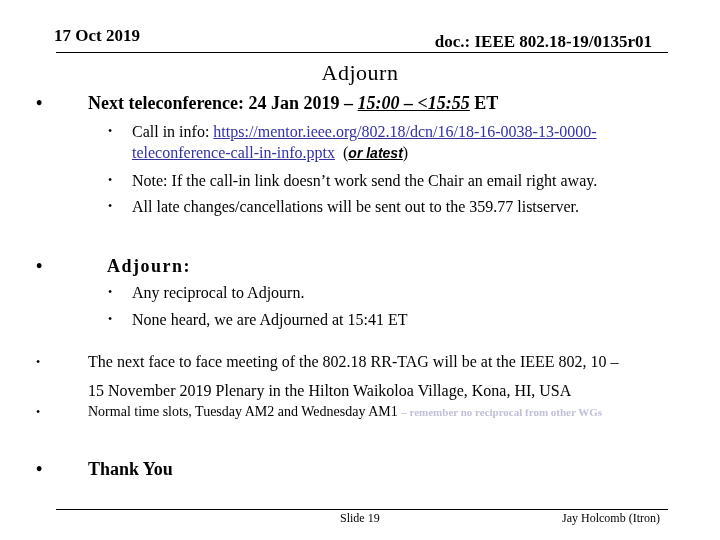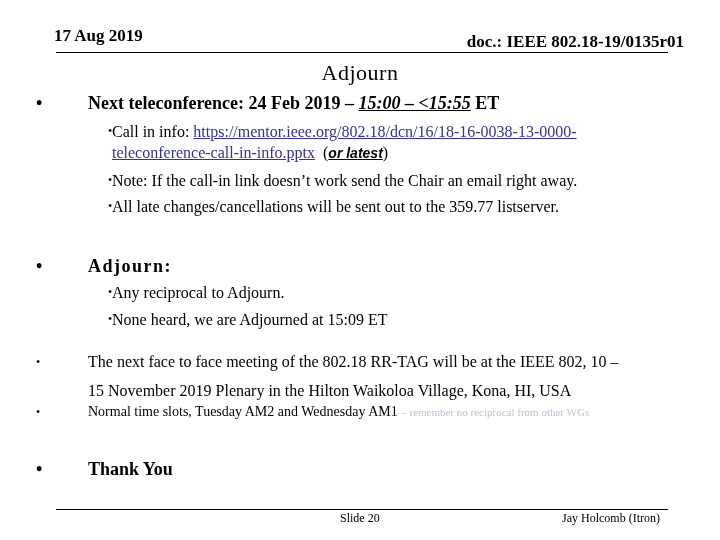--- a/index.html
+++ b/index.html
@@ -1,56 +1,56 @@
 <!DOCTYPE html>
 <html><head>
   <meta charset="utf-8">
   <style>
     html, body { margin: 0; padding: 0; background: #ffffff; }
     body { width: 720px; height: 540px; position: relative; overflow: hidden;
            font-family: "Liberation Serif", "DejaVu Serif", serif; color: #000; }
     .abs { position: absolute; }
     .hdr { font-weight: bold; font-size: 17px; line-height: 20px; }
     #hdr-date { left: 54px; top: 26px; }
-    #hdr-doc { right: 36px; top: 32px; }
+    #hdr-doc { right: 68px; top: 32px; }
     .hline { position: absolute; left: 56px; width: 612px; height: 0; border-top: 1.5px solid #000; }
     #hline-top { top: 52px; }
     #hline-bot { top: 509px; border-top-width: 1px; }
     #title { left: 0; width: 720px; top: 60px; text-align: center; font-size: 22px; line-height: 26px; letter-spacing: 0.5px; }
     .b1 { position: absolute; left: 36px; font-size: 18px; font-weight: bold; line-height: 22px; }
     .b1 .dot { position: absolute; left: 0; top: 0; font-weight: bold; }
     .b1 .txt { position: absolute; left: 52px; white-space: nowrap; }
     .b2 { position: absolute; left: 108px; font-size: 16px; line-height: 21px; }
     .b2 .dot { position: absolute; left: 0; top: 0; font-size: 12px; }
-    .b2 .txt { position: absolute; left: 4px; white-space: nowrap; text-align: right; }
+    .b2 .txt { position: absolute; left: 24px; white-space: nowrap; text-align: right; }
     .b3 { position: absolute; left: 36px; font-size: 16px; line-height: 22px; }
     .b3 .dot { position: absolute; left: 0; top: 0; font-size: 12px; }
     .b3 .txt { position: absolute; left: 52px; white-space: nowrap; }
     a.link { color: #333399; text-decoration: underline; }
     .emph { font-style: italic; font-weight: bold; text-decoration: underline; }
     .or-latest { font-style: italic; font-weight: bold; text-decoration: underline; font-family: "Liberation Sans", sans-serif; font-size: 14px; }
-    .faded { color: #c0c0d8; font-size: 11px; font-weight: normal; }
+    .faded { color: #c0c0d8; font-size: 11px; font-weight: bold; }
     .footer { position: absolute; top: 511px; font-size: 12px; line-height: 14px; }
     #ftr-left { left: 56px; margin-top: 32px; }
     #ftr-center { left: 340px; }
     #ftr-right { right: 60px; }
   </style>
 </head>
 <body>
 
-<div class="abs hdr" id="hdr-date">17 Aug 2019</div>
+<div class="abs hdr" id="hdr-date">17 Oct 2019</div>
 <div class="abs hdr" id="hdr-doc">doc.: IEEE 802.18-19/0135r01</div>
 <div class="hline" id="hline-top"></div>
 
 <div class="abs" id="title">Adjourn</div>
 
 <div class="b1" style="top:92px;">
   <span class="dot">•</span>
   <span class="txt">
-    <span>Next teleconference: 24 Feb 2019 – </span><span class="emph">15:00 – &lt;15:55</span><span> ET</span>
+    <span>Next teleconference: 24 Jan 2019 – </span><span class="emph">15:00 – &lt;15:55</span><span> ET</span>
   </span>
 </div>
 
 <div class="b2" style="top:121px;">
   <span class="dot">•</span>
   <span class="txt" style="top:0;">
     <span>Call in info: </span><a class="link">https://mentor.ieee.org/802.18/dcn/16/18-16-0038-13-0000-</a>
   </span>
   <span class="txt" style="top:21px;">
     <a class="link">teleconference-call-in-info.pptx</a>&nbsp;&nbsp;<span>(</span><span class="or-latest">or latest</span><span>)</span>
@@ -62,31 +62,31 @@
   <span class="txt">Note: If the call-in link doesn’t work send the Chair an email right away.</span>
 </div>
 
 <div class="b2" style="top:196px;">
   <span class="dot">•</span>
   <span class="txt">All late changes/cancellations will be sent out to the 359.77 listserver.</span>
 </div>
 
 <div class="b1" style="top:255px;">
   <span class="dot">•</span>
-  <span class="txt" style="letter-spacing:1.5px;">Adjourn:</span>
+  <span class="txt" style="letter-spacing:1.5px;margin-left:19px;">Adjourn:</span>
 </div>
 
 <div class="b2" style="top:282px;">
   <span class="dot">•</span>
   <span class="txt">Any reciprocal to Adjourn.</span>
 </div>
 
 <div class="b2" style="top:309px;">
   <span class="dot">•</span>
-  <span class="txt">None heard, we are Adjourned at  15:09 ET</span>
+  <span class="txt">None heard, we are Adjourned at  15:41 ET</span>
 </div>
 
 <div class="b3" style="top:351px;">
   <span class="dot">•</span>
   <span class="txt" style="top:0;">The next face to face meeting of the 802.18 RR-TAG will be at the IEEE 802, 10 –</span>
   <span class="txt" style="top:23px;margin-top:6px;">15 November 2019 Plenary in the Hilton Waikoloa Village, Kona, HI, USA</span>
 </div>
 
 <div class="b3" style="top:401px; font-size:14px;">
   <span class="dot">•</span>
@@ -95,14 +95,14 @@
   </span>
 </div>
 
 <div class="b1" style="top:458px;">
   <span class="dot">•</span>
   <span class="txt">Thank You</span>
 </div>
 
 <div class="hline" id="hline-bot"></div>
 <div class="footer" id="ftr-left">Agenda</div>
-<div class="footer" id="ftr-center">Slide 20</div>
+<div class="footer" id="ftr-center">Slide 19</div>
 <div class="footer" id="ftr-right">Jay Holcomb (Itron)</div>
 
 </body></html>

